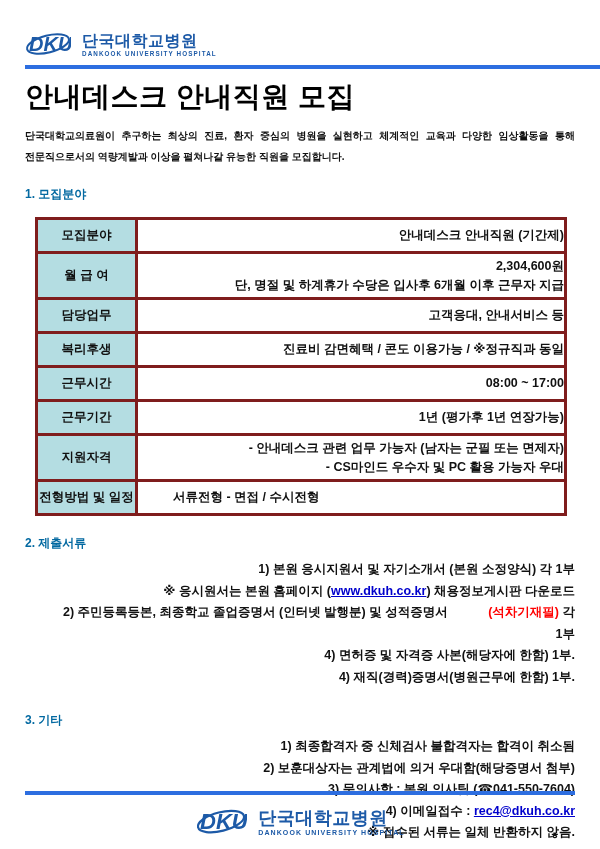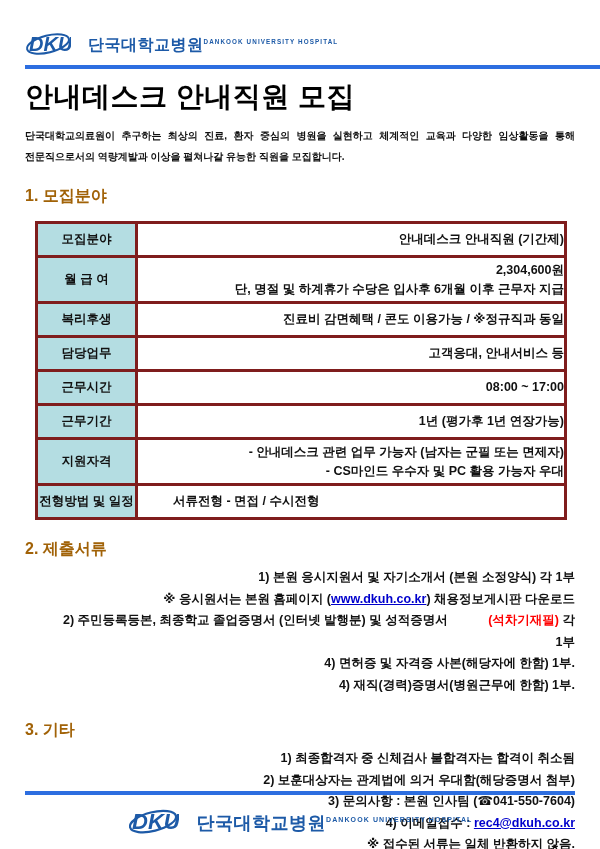--- a/index.html
+++ b/index.html
@@ -5,39 +5,39 @@
   * { margin:0; padding:0; box-sizing:border-box; }
   html,body { background:#e8e8e8; }
   .page {
     width:600px; height:849px; background:#ffffff; position:relative;
     font-family:"Liberation Sans","DejaVu Sans",sans-serif;
     color:#111; overflow:hidden; margin:0 auto;
   }
   .content { padding:0 25px; }
 
   
-  .logo { display:flex; align-items:center; gap:17px; }
+  .logo { display:flex; align-items:center; gap:11px; }
   .logo .mark-wrap { position:relative; flex:0 0 auto; }
-  .logo .name { display:flex; flex-direction:row; line-height:1; }
+  .logo .name { display:flex; flex-direction:column; line-height:1; }
   .logo .kr { font-size:16px; font-weight:800; color:#1d5aa7; letter-spacing:0.5px; }
   .logo .en { font-size:6.3px; font-weight:700; color:#1d5aa7; letter-spacing:1.1px; margin-top:2px; }
   .logo--lg .kr { font-size:18px; }
   .logo--lg .en { font-size:7px; }
 
   
   .header { padding-top:28px; }
   .header-rule { height:4px; background:#2d6ee0; margin:3px 0 0 0; margin-right:-25px; }
   .doc-title { margin-top:9px; font-size:28px; font-weight:800; letter-spacing:0.5px; color:#000; }
 
   .intro {
     margin-top:9px; font-size:10px; line-height:21px; font-weight:600;
     text-align:justify; word-break:keep-all; color:#111;
   }
 
-  .sec-heading { font-size:16px; font-weight:800; color:#a16207; }
+  .sec-heading { font-size:12px; font-weight:800; color:#0369a1; }
   .sec-1 { margin-top:19px; }
 
   
   table.recruit {
     margin:14px 0 0 10px; width:532px;
     border-collapse:collapse; table-layout:fixed;
   }
   table.recruit td { border:3px solid #7f1d1d; vertical-align:middle; }
   td.lbl {
     width:100px; background:#b4dde2; text-align:center;
@@ -100,29 +100,29 @@
           </td>
         </tr>
         <tr class="h2">
           <td class="lbl">월 급 여</td>
           <td class="val">
             <div class="line">2,304,600원</div>
             <div class="line">단, 명절 및 하계휴가 수당은 입사후 6개월 이후 근무자 지급</div>
           </td>
         </tr>
         <tr class="h1">
+          <td class="lbl">담당업무</td>
+          <td class="val">
+            <div class="line">고객응대, 안내서비스 등</div>
+          </td>
+        </tr>
+        <tr class="h1">
           <td class="lbl">복리후생</td>
           <td class="val">
             <div class="line">진료비 감면혜택 / 콘도 이용가능 / ※정규직과 동일</div>
-          </td>
-        </tr>
-        <tr class="h1">
-          <td class="lbl">담당업무</td>
-          <td class="val">
-            <div class="line">고객응대, 안내서비스 등</div>
           </td>
         </tr>
         <tr class="h1">
           <td class="lbl">근무시간</td>
           <td class="val">
             <div class="line">08:00 ~ 17:00</div>
           </td>
         </tr>
         <tr class="h1">
           <td class="lbl">근무기간</td>

